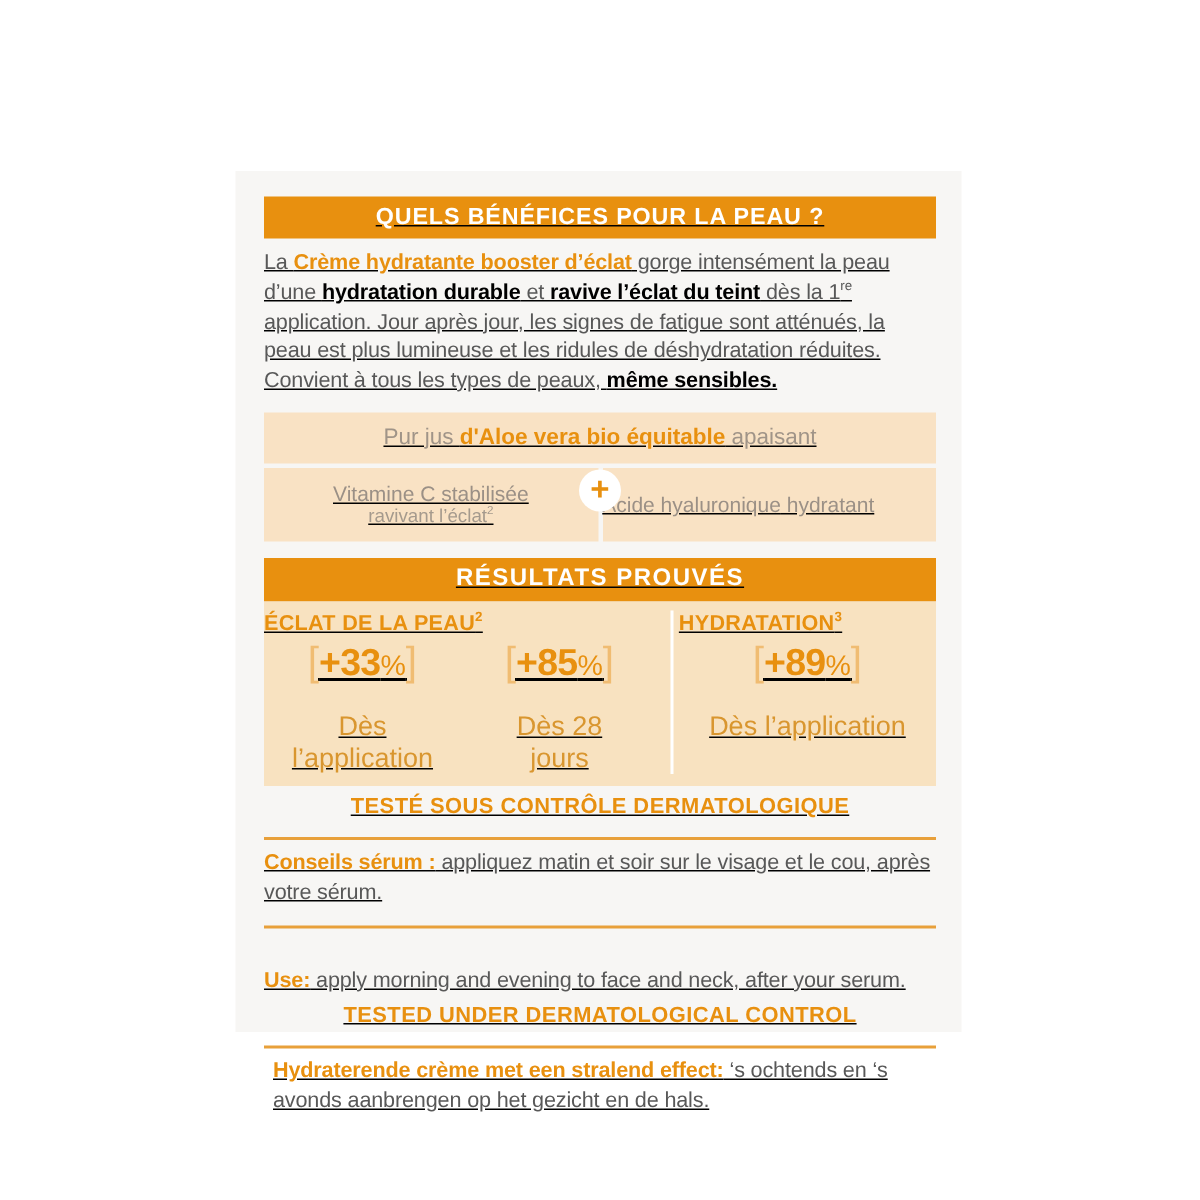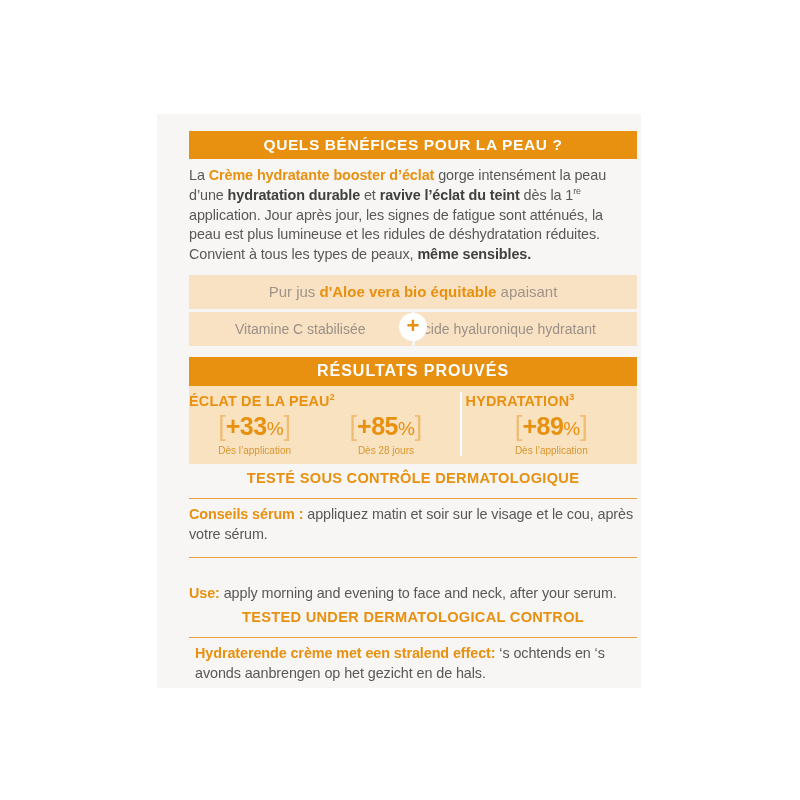--- a/index.html
+++ b/index.html
@@ -27,23 +27,24 @@
     position: absolute;
     left: 157px;
     top: 114px;
     width: 484px;
     height: 574px;
     background: #f7f6f4;
   }
 
   .inner {
     position: absolute;
-    left: 32px;
+    left: 19px;
     top: 17px;
     width: 448px;
+    text-decoration: underline;
   }
 
   
   .bar {
     background: #e8900f;
     color: #ffffff;
     text-align: center;
     font-weight: bold;
     letter-spacing: 0.6px;
     font-size: 15.5px;
@@ -56,21 +57,21 @@
   }
 
   
   .intro {
     color: #585858;
     font-size: 14.4px;
     line-height: 1.37;
     margin-top: 7px;
     letter-spacing: -0.1px;
   }
-  .intro b { color: #404040; font-weight: bold; }
+  .intro b { color: #000000; font-weight: bold; }
   .hl { color: #e8900f; font-weight: bold; }
   sup { font-size: 0.62em; vertical-align: super; line-height: 0; }
 
   
   .ingredients {
     margin-top: 10px;
     position: relative;
   }
   .ing-row {
     background: #f9e2c4;
@@ -145,22 +146,22 @@
     font-size: 25px;
     margin-top: 3px;
     line-height: 1.1;
     white-space: nowrap;
   }
   .res-value .brk { color: #f0bc72; font-weight: normal; font-size: 27px; }
   .res-value .num { font-weight: bold; letter-spacing: -0.5px; }
   .res-value .pct { font-weight: normal; font-size: 19px; }
   .res-sub {
     color: #d9962f;
-    font-size: 10px;
-    margin-top: 3px;
+    font-size: 18px;
+    margin-top: 18px;
   }
   .res-left { display: flex; width: 60.5%; }
   .res-right { width: 39.5%; }
   .res-divider {
     position: absolute;
     left: 60.5%;
     top: 6px;
     bottom: 8px;
     width: 2px;
     background: #ffffff;
@@ -207,20 +208,21 @@
       <div class="ingredients">
         <div class="ing-row top"><span>Pur jus </span><span class="n">d'Aloe vera bio équitable</span><span> apaisant</span></div>
 
         <div class="plus-badge">
           <span class="glyph">+</span>
         </div>
 
         <div class="ing-split">
           <div class="ing-cell left">
             <span class="n">Vitamine C stabilisée</span>
+            <span class="sub"><span>ravivant l’éclat</span><sup>2</sup></span>
           </div>
           <div class="ing-cell right">
             <div><span class="n">Acide hyaluronique</span><span> hydratant</span></div>
           </div>
         </div>
       </div>
 
       <div class="results-wrap">
         <div class="bar results">
           <span>RÉSULTATS PROUVÉS</span>

